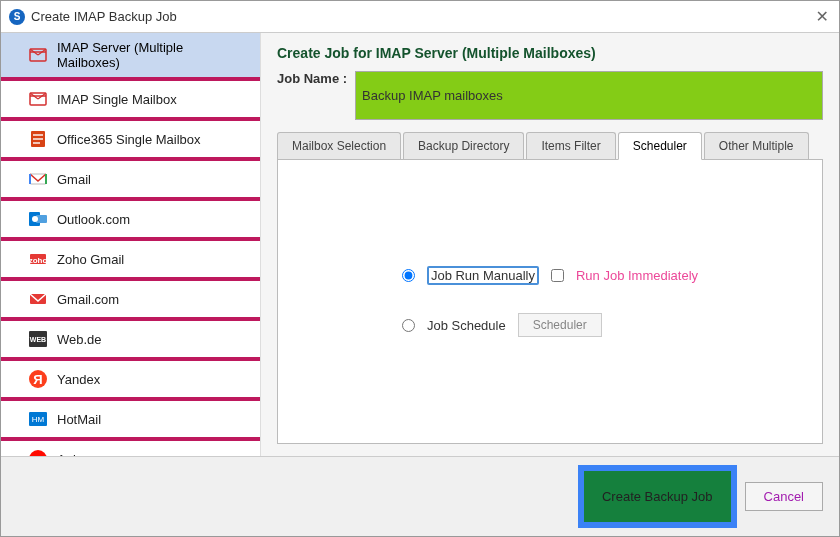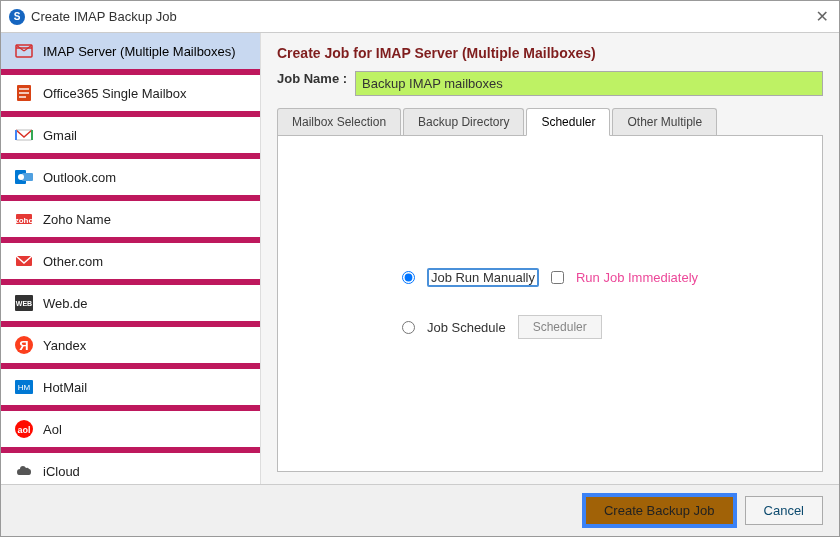--- a/index.html
+++ b/index.html
@@ -71,23 +71,23 @@
       width: 260px;
       background: #fff;
       border-right: 1px solid #ddd;
       overflow-y: auto;
       flex-shrink: 0;
     }
     .sidebar-item {
       display: flex;
       align-items: center;
       gap: 8px;
-      padding: 7px 12px;
-      cursor: pointer;
-      border-bottom: 6px solid #be185d;
+      padding: 7px 26px;
+      cursor: pointer;
+      border-bottom: 4px solid #be185d;
       color: #222;
     }
     .sidebar-item.active {
       background: #c8d8f0;
       color: #000;
     }
     .sidebar-icon {
       width: 22px;
       height: 22px;
       flex-shrink: 0;
@@ -100,41 +100,41 @@
     .main-panel {
       flex: 1;
       display: flex;
       flex-direction: column;
       padding: 12px 16px;
       background: #f5f5f5;
     }
     .main-header {
       font-size: 14px;
       font-weight: 600;
-      color: #7f1d1d;
+      color: #14532d;
       margin-bottom: 10px;
     }
     .job-name-row {
       display: flex;
       align-items: flex-start;
       gap: 8px;
       margin-bottom: 12px;
     }
     .job-name-label {
       font-size: 13px;
       font-weight: 600;
       color: #333;
       white-space: nowrap;
     }
     .job-name-input {
       flex: 1;
       border: 1px solid #aaa;
-      padding: 4px 6px;
-      font-size: 13px;
-      background: #bef264;
+      padding: 16px 6px;
+      font-size: 13px;
+      background: #84cc16;
       color: #333;
       outline: none;
     }
     .tabs-bar {
       display: flex;
       border-bottom: 1px solid #bbb;
       background: #f5f5f5;
     }
     .tab {
       padding: 6px 14px;
@@ -200,34 +200,34 @@
     .footer {
       display: flex;
       justify-content: flex-end;
       align-items: center;
       gap: 8px;
       padding: 8px 16px;
       background: #f0f0f0;
       border-top: 1px solid #ccc;
     }
     .btn-primary {
-      padding: 6px 18px;
-      background: #a16207;
-      border: 4px solid #3b82f6;
+      padding: 18px 18px;
+      background: #15803d;
+      border: 6px solid #3b82f6;
       font-size: 13px;
       cursor: pointer;
       color: #222;
     }
     .btn-cancel {
       padding: 6px 18px;
       background: #f5f5f5;
       border: 1px solid #aaa;
       font-size: 13px;
       cursor: pointer;
-      color: #0c4a6e;
+      color: #a21caf;
     }
 
     .highlight-box {
       border: 2px solid #4a90d9;
       border-radius: 2px;
       padding: 0 2px;
     }
   </style>
 </head>
 <body>
@@ -253,20 +253,31 @@
               <line x1="2" y1="7" x2="18" y2="7" stroke="#d32f2f" stroke-width="1.5"></line>
               <line x1="2" y1="4" x2="10" y2="10" stroke="#d32f2f" stroke-width="1.2"></line>
               <line x1="18" y1="4" x2="10" y2="10" stroke="#d32f2f" stroke-width="1.2"></line>
             </svg>
           </span>
           <span class="sidebar-label">IMAP Server (Multiple Mailboxes)</span>
         </div>
         <div class="sidebar-item">
           <span class="sidebar-icon">
             <svg width="20" height="20" viewBox="0 0 20 20">
+              <rect x="2" y="4" width="16" height="12" rx="1" fill="none" stroke="#d32f2f" stroke-width="1.5"></rect>
+              <line x1="2" y1="7" x2="18" y2="7" stroke="#d32f2f" stroke-width="1.5"></line>
+              <line x1="2" y1="4" x2="10" y2="10" stroke="#d32f2f" stroke-width="1.2"></line>
+              <line x1="18" y1="4" x2="10" y2="10" stroke="#d32f2f" stroke-width="1.2"></line>
+            </svg>
+          </span>
+          <span class="sidebar-label">IMAP Single Mailbox</span>
+        </div>
+        <div class="sidebar-item">
+          <span class="sidebar-icon">
+            <svg width="20" height="20" viewBox="0 0 20 20">
               <rect x="3" y="2" width="14" height="16" rx="1" fill="#d84315"></rect>
               <rect x="5" y="5" width="10" height="2" fill="#fff" opacity="0.7"></rect>
               <rect x="5" y="9" width="10" height="2" fill="#fff" opacity="0.7"></rect>
               <rect x="5" y="13" width="7" height="2" fill="#fff" opacity="0.7"></rect>
             </svg>
           </span>
           <span class="sidebar-label">Office365 Single Mailbox</span>
         </div>
         <div class="sidebar-item">
           <span class="sidebar-icon">
@@ -289,30 +300,30 @@
           </span>
           <span class="sidebar-label">Outlook.com</span>
         </div>
         <div class="sidebar-item">
           <span class="sidebar-icon">
             <svg width="20" height="20" viewBox="0 0 20 20">
               <rect x="2" y="5" width="16" height="10" rx="1" fill="#e53935"></rect>
               <text x="10" y="14" text-anchor="middle" fill="white" font-size="8" font-weight="bold">zoho</text>
             </svg>
           </span>
-          <span class="sidebar-label">Zoho Name</span>
+          <span class="sidebar-label">Zoho Gmail</span>
         </div>
         <div class="sidebar-item">
           <span class="sidebar-icon">
             <svg width="20" height="20" viewBox="0 0 20 20">
               <rect x="2" y="5" width="16" height="10" rx="1" fill="#e53935"></rect>
               <path d="M2 5 L10 12 L18 5" fill="none" stroke="#fff" stroke-width="1.5"></path>
             </svg>
           </span>
-          <span class="sidebar-label">Other.com</span>
+          <span class="sidebar-label">Gmail.com</span>
         </div>
         <div class="sidebar-item">
           <span class="sidebar-icon">
             <svg width="20" height="20" viewBox="0 0 20 20">
               <rect x="1" y="2" width="18" height="16" rx="1" fill="#333"></rect>
               <text x="10" y="13" text-anchor="middle" fill="white" font-size="7" font-weight="bold">WEB</text>
             </svg>
           </span>
           <span class="sidebar-label">Web.de</span>
         </div>
@@ -367,20 +378,21 @@
 
       <div class="job-name-row">
         <span class="job-name-label">Job Name :</span>
         <input class="job-name-input" type="text" value="Backup IMAP mailboxes" style="">
       </div>
 
       <div class="tabs-bar">
 
       <div class="tab">Mailbox Selection</div>
           <div class="tab">Backup Directory</div>
+          <div class="tab">Items Filter</div>
           <div class="tab active">Scheduler</div>
           <div class="tab">Other Multiple</div>
         </div>
 
       <div class="tab-content">
         <div class="scheduler-content">
           <div class="radio-row">
             <input type="radio" name="job-run" id="radio-manual" checked="" style="">
             <label for="radio-manual" class="radio-label highlight-box">Job Run Manually</label>
             <input type="checkbox" id="chk-immediate" style="">

